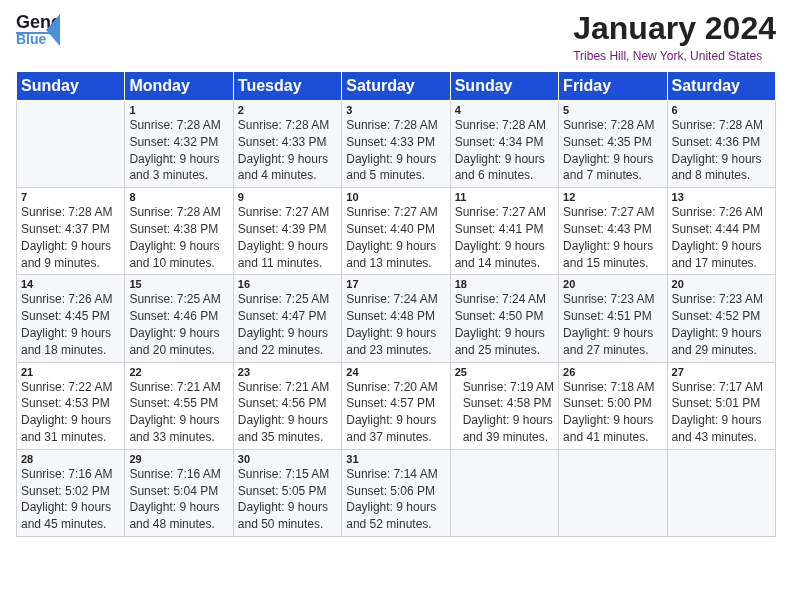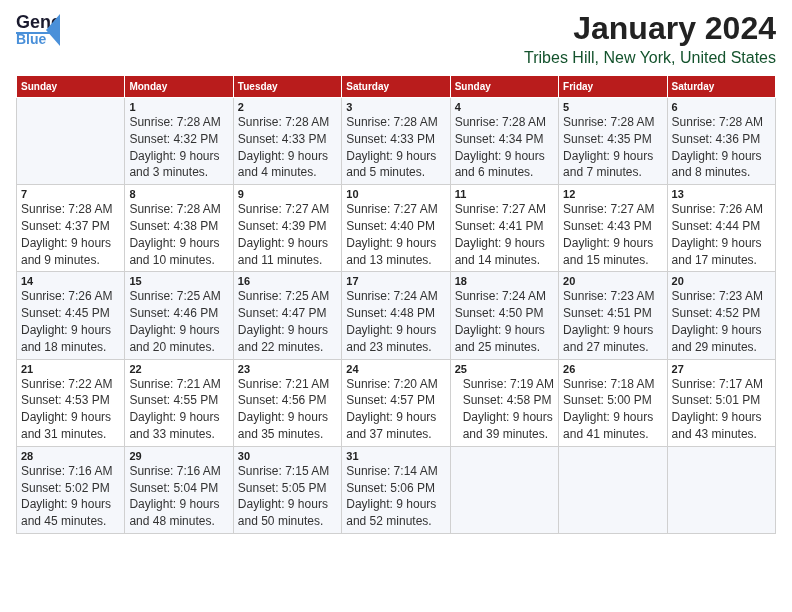--- a/index.html
+++ b/index.html
@@ -19,41 +19,40 @@
       justify-content: space-between;
       align-items: flex-start;
       margin-bottom: 8px;
     }
     .logo {
       display: flex;
       flex-direction: column;
       align-items: flex-start;
     }
     .title-area {
-      text-align: right;
     }
     .month-title {
       font-size: 32px;
       font-weight: bold;
       color: #222;
     }
     .location {
-      font-size: 16px;
-      color: #14532d;
+      font-size: 12px;
+      color: #701a75;
       margin-top: 2px;
     }
     table {
       width: 100%;
       border-collapse: collapse;
       table-layout: fixed;
     }
     thead tr th {
-      background: #b91c1c;
+      background: #1d4ed8;
       color: #fff;
-      font-size: 10px;
+      font-size: 16px;
       font-weight: bold;
       padding: 5px 4px;
       text-align: left;
       border: 1px solid #fff;
     }
     tbody tr td {
       vertical-align: top;
       border: 1px solid #d0d0d0;
       padding: 3px 4px;
       font-size: 9.5px;

